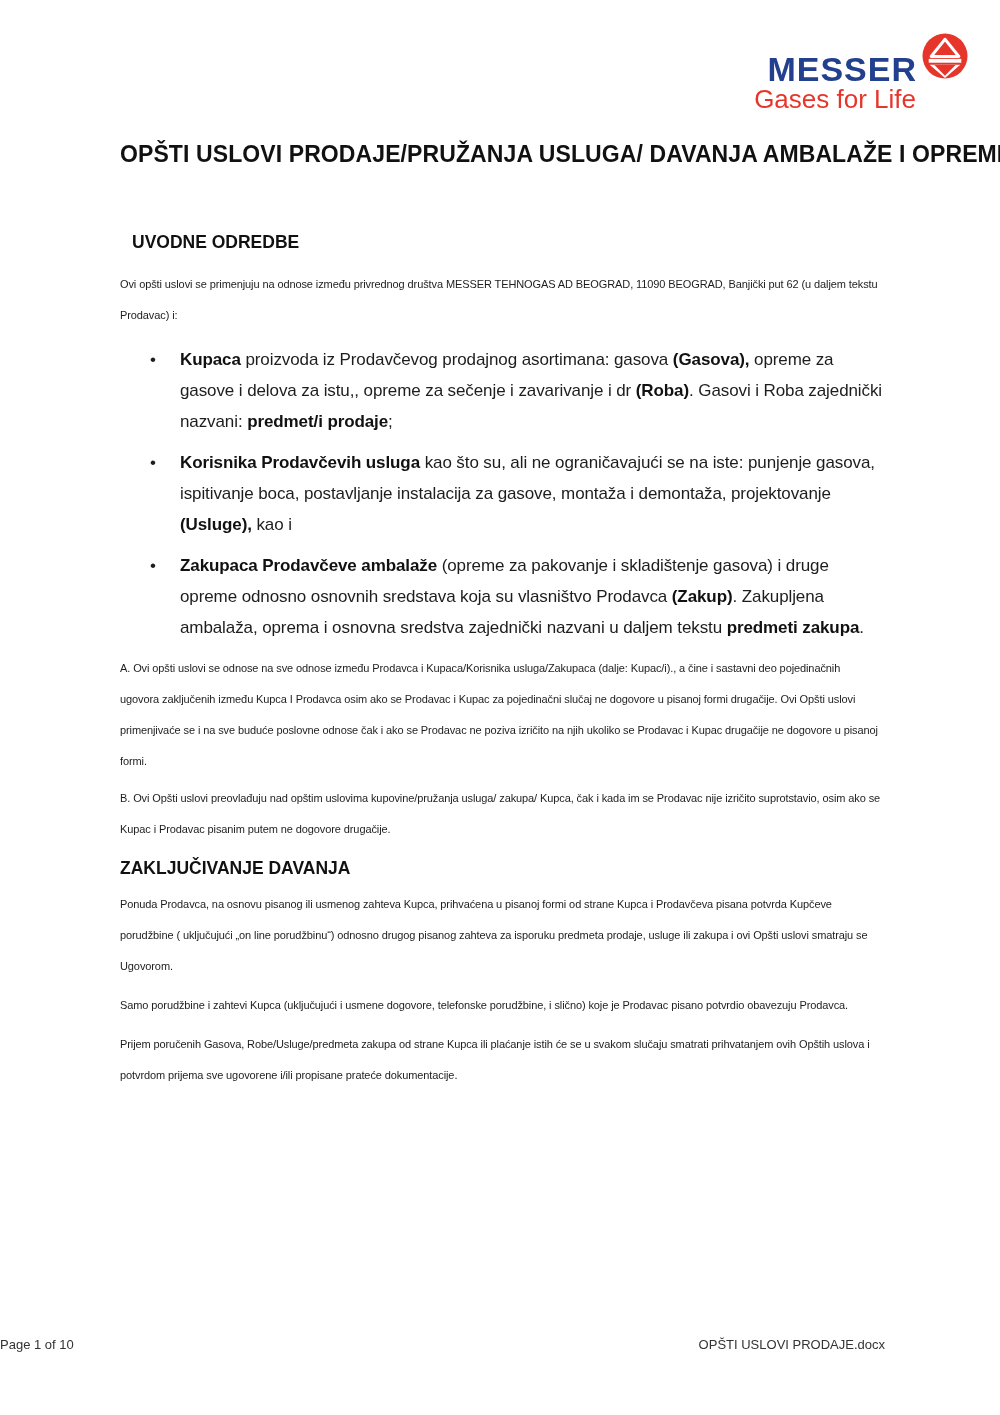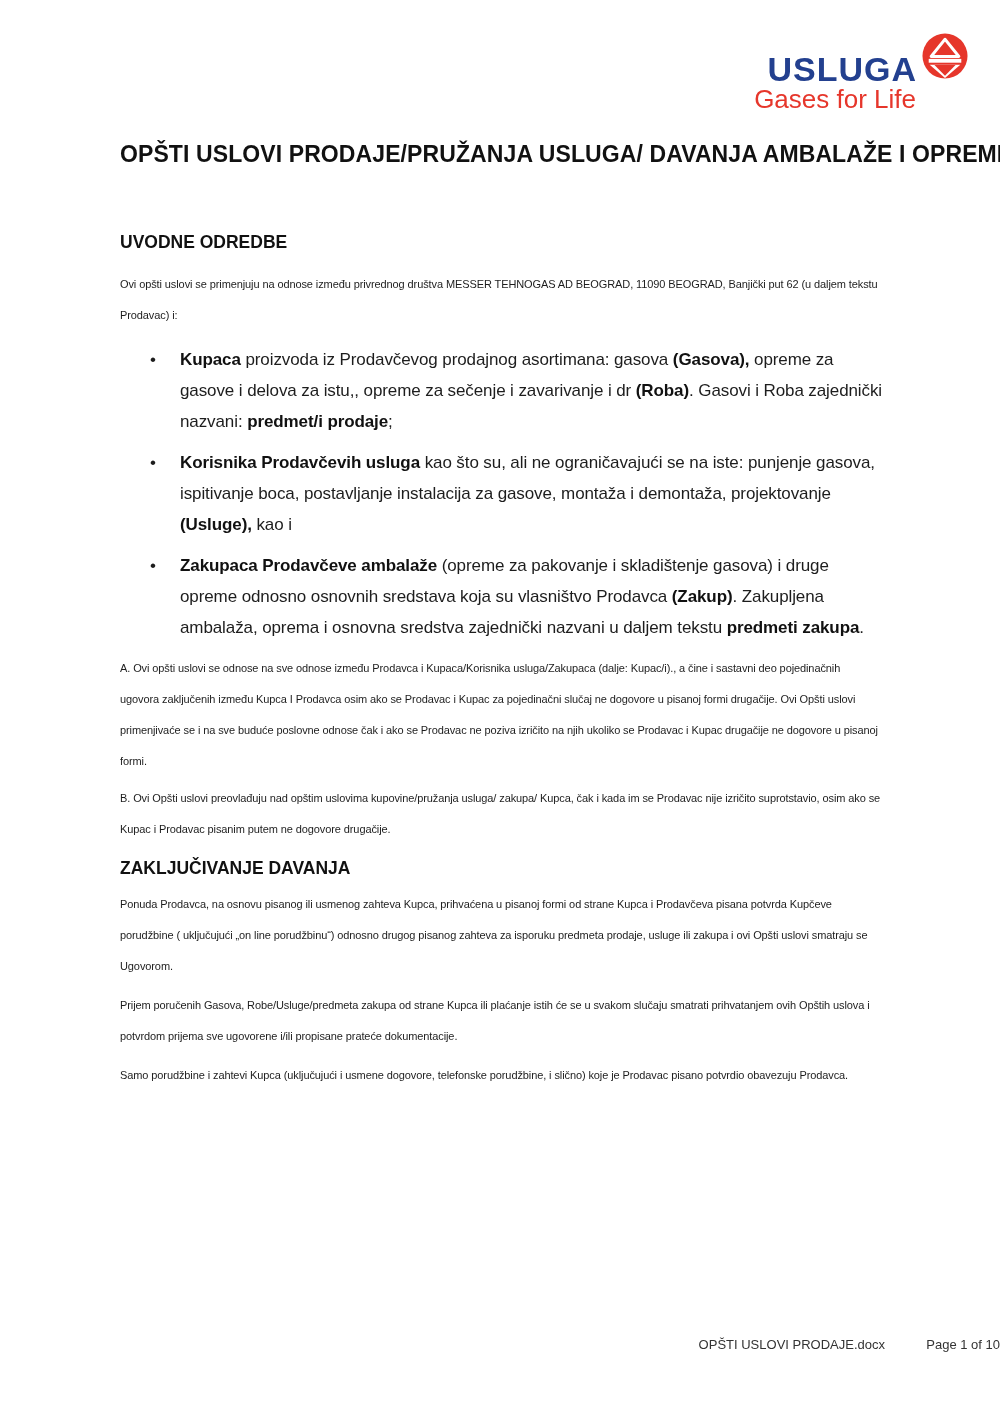--- a/index.html
+++ b/index.html
@@ -45,52 +45,52 @@
     white-space:nowrap;
     color:#111;
   }
   .section-heading {
     font-size:17.5px;
     font-weight:700;
     line-height:26px;
     color:#111;
     margin:0;
   }
-  .h-uvodne { margin-top:62px; }
+  .h-uvodne { margin-top:62px;margin-left:12px; }
   .h-zakljucivanje { margin-top:10px; }
 
   p { font-size:11px; line-height:31px; margin:8px 0 0; letter-spacing:-0.1px; }
   .lead { margin-top:14px; }
   .para-tight { margin-top:6px; }
 
   .bullet-list { margin:13px 0 0; padding:0; list-style:none; }
   .bullet-list li {
     position:relative;
     padding-left:60px;
     margin-bottom:10px;
     font-size:17px;
     line-height:31px;
     letter-spacing:-0.1px;
   }
   .bullet-dot { position:absolute; left:30px; top:0; }
   b { font-weight:700; color:#111; }
 
   
   .page-footer { position:absolute; left:0; right:0; top:1337px; height:20px; font-size:13px; color:#333; }
-  .page-indicator { position:absolute; left:0; right:0; text-align:right; }
+  .page-indicator { position:absolute; left:0; right:0; text-align:left; }
   .file-name { position:absolute; right:115px; }
 </style>
 </head>
 <body>
 
 <div class="page">
 
   <header class="logo">
     <div class="logo-row">
-      <span class="wordmark">USLUGA</span>
+      <span class="wordmark">MESSER</span>
       <span class="logo-icon">
         <svg width="46" height="46" viewBox="0 0 48 48" aria-hidden="true">
           <circle class="fill-red" cx="24" cy="24" r="23.5"></circle>
           <polygon points="24,6.5 38.5,24.5 9.5,24.5" fill="none" stroke="#ffffff" stroke-width="3" stroke-linejoin="round"></polygon>
           <rect x="7" y="27" width="34" height="4" fill="#ffffff"></rect>
           <polygon points="8,33 40,33 24,47" fill="#ffffff"></polygon>
           <polygon class="fill-red" points="13,33.5 35,33.5 24,44.5"></polygon>
         </svg>
       </span>
     </div>
@@ -119,22 +119,22 @@
         <span class="li-text"><b>Zakupaca Prodavčeve ambalaže</b><span> (opreme za pakovanje i skladištenje gasova) i druge opreme odnosno osnovnih sredstava koja su vlasništvo Prodavca </span><b>(Zakup)</b><span>. Zakupljena ambalaža, oprema i osnovna sredstva zajednički nazvani u daljem tekstu </span><b>predmeti zakupa</b><span>.</span></span>
       </li>
     </ul>
 
     <p class="para-tight">A. Ovi opšti uslovi se odnose na sve odnose između Prodavca i Kupaca/Korisnika usluga/Zakupaca (dalje: Kupac/i)., a čine i sastavni deo pojedinačnih ugovora zaključenih između Kupca I Prodavca osim ako se Prodavac i Kupac za pojedinačni slučaj ne dogovore u pisanoj formi drugačije.  Ovi Opšti uslovi primenjivaće se i na sve buduće poslovne odnose čak i ako se Prodavac ne poziva izričito na njih  ukoliko se Prodavac i Kupac drugačije ne dogovore u pisanoj formi.</p>
     <p class="para-tight">B. Ovi Opšti uslovi preovlađuju nad opštim uslovima kupovine/pružanja usluga/ zakupa/ Kupca, čak i kada im se Prodavac nije izričito suprotstavio, osim ako se Kupac i Prodavac pisanim putem ne dogovore drugačije.</p>
 
     <h2 class="section-heading h-zakljucivanje">ZAKLJUČIVANJE DAVANJA</h2>
 
     <p>Ponuda Prodavca, na osnovu pisanog ili usmenog zahteva Kupca,  prihvaćena u pisanoj formi od strane Kupca i Prodavčeva pisana potvrda Kupčeve porudžbine ( uključujući „on line porudžbinu“) odnosno drugog pisanog zahteva za isporuku predmeta prodaje, usluge ili zakupa i ovi Opšti uslovi smatraju se Ugovorom.</p>
+    <p>Samo porudžbine i zahtevi Kupca (uključujući i usmene dogovore, telefonske porudžbine, i slično) koje je Prodavac pisano potvrdio obavezuju Prodavca.</p>
     <p>Prijem poručenih Gasova, Robe/Usluge/predmeta zakupa od strane Kupca ili plaćanje istih će se u svakom slučaju smatrati prihvatanjem ovih Opštih uslova i potvrdom prijema sve ugovorene i/ili propisane prateće dokumentacije.</p>
-    <p>Samo porudžbine i zahtevi Kupca (uključujući i usmene dogovore, telefonske porudžbine, i slično) koje je Prodavac pisano potvrdio obavezuju Prodavca.</p>
 
   </main>
 
   <footer class="page-footer">
     <span class="page-indicator">Page 1 of 10</span>
     <span class="file-name">OPŠTI USLOVI PRODAJE.docx</span>
   </footer>
 
 </div>
 

